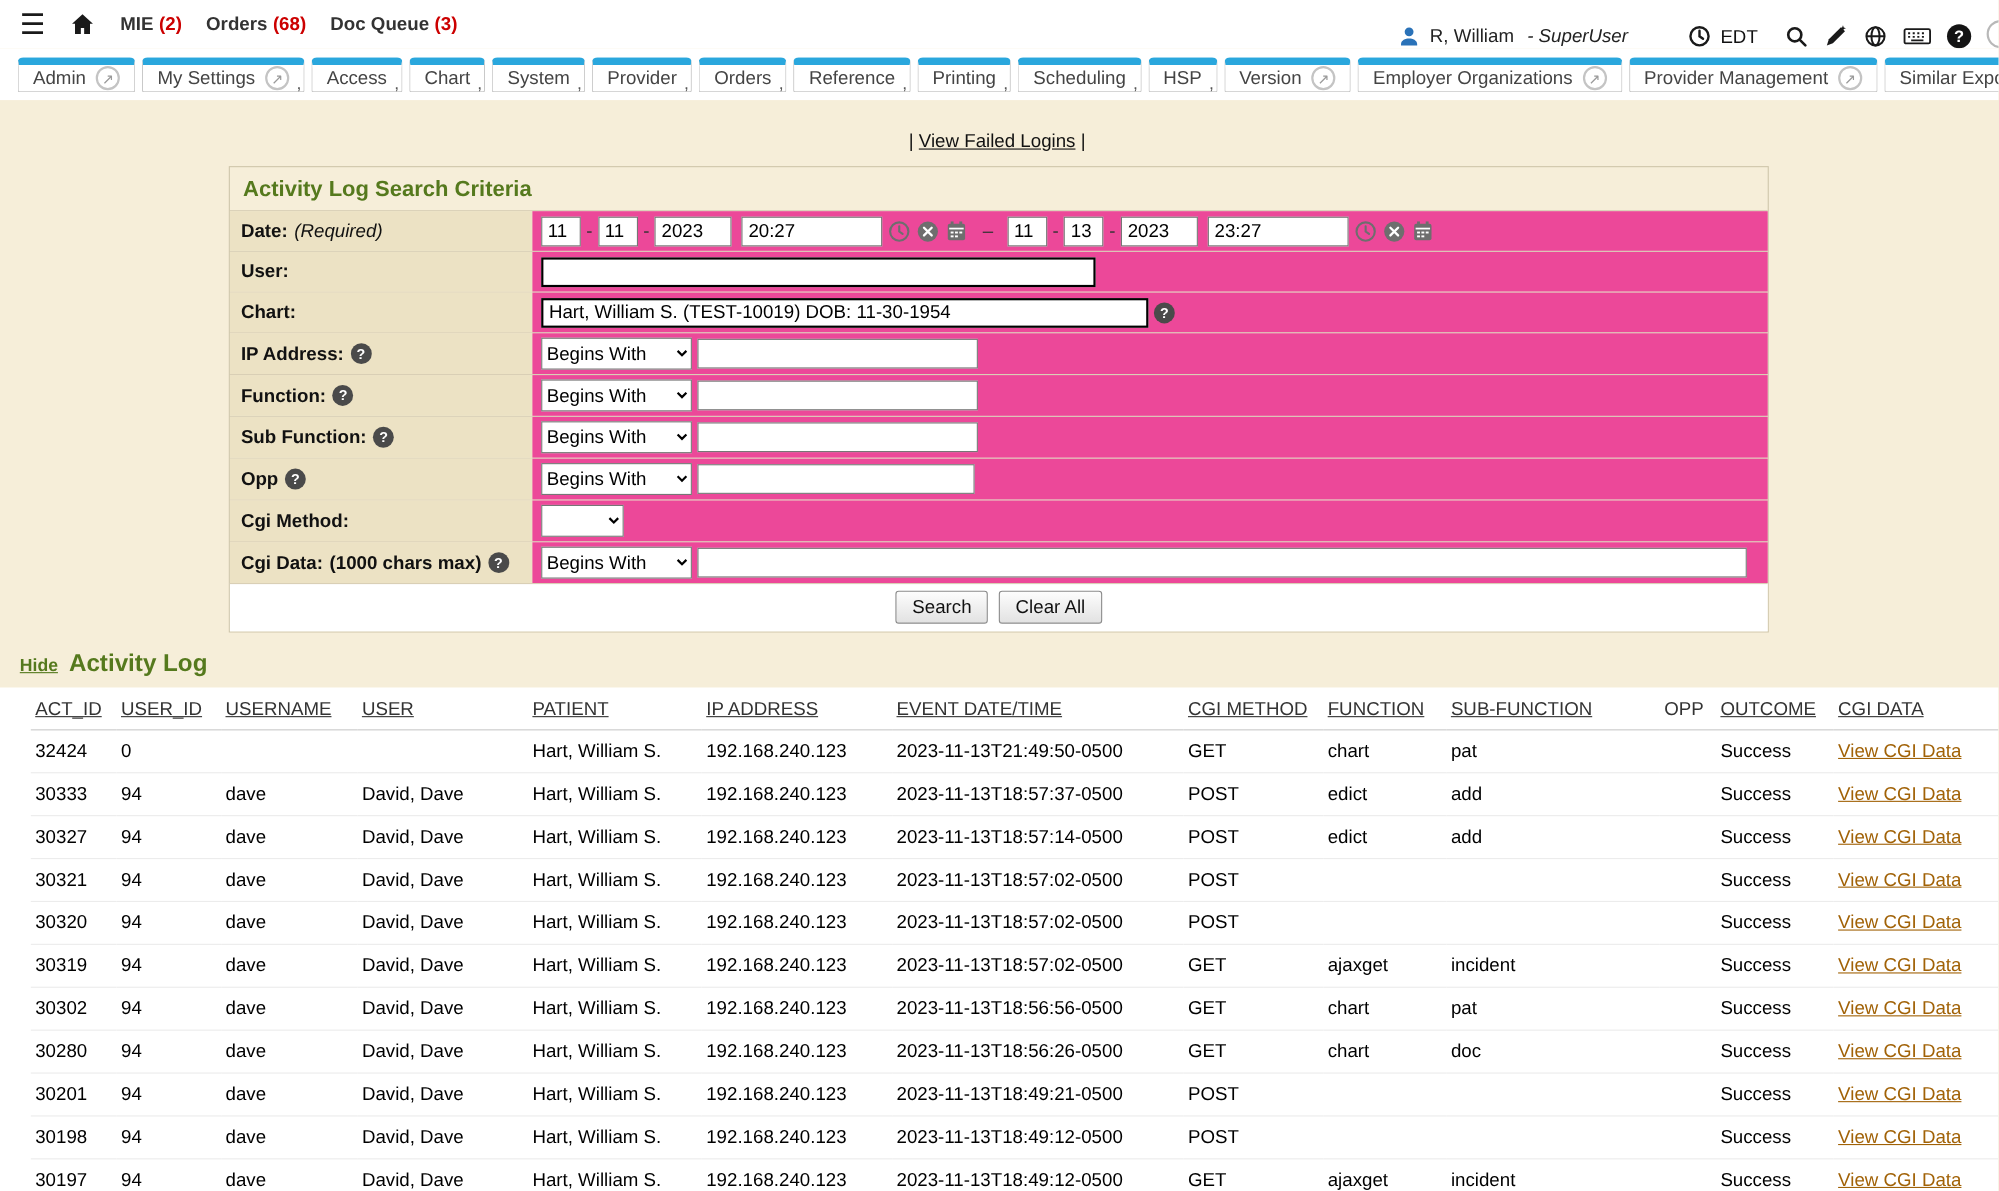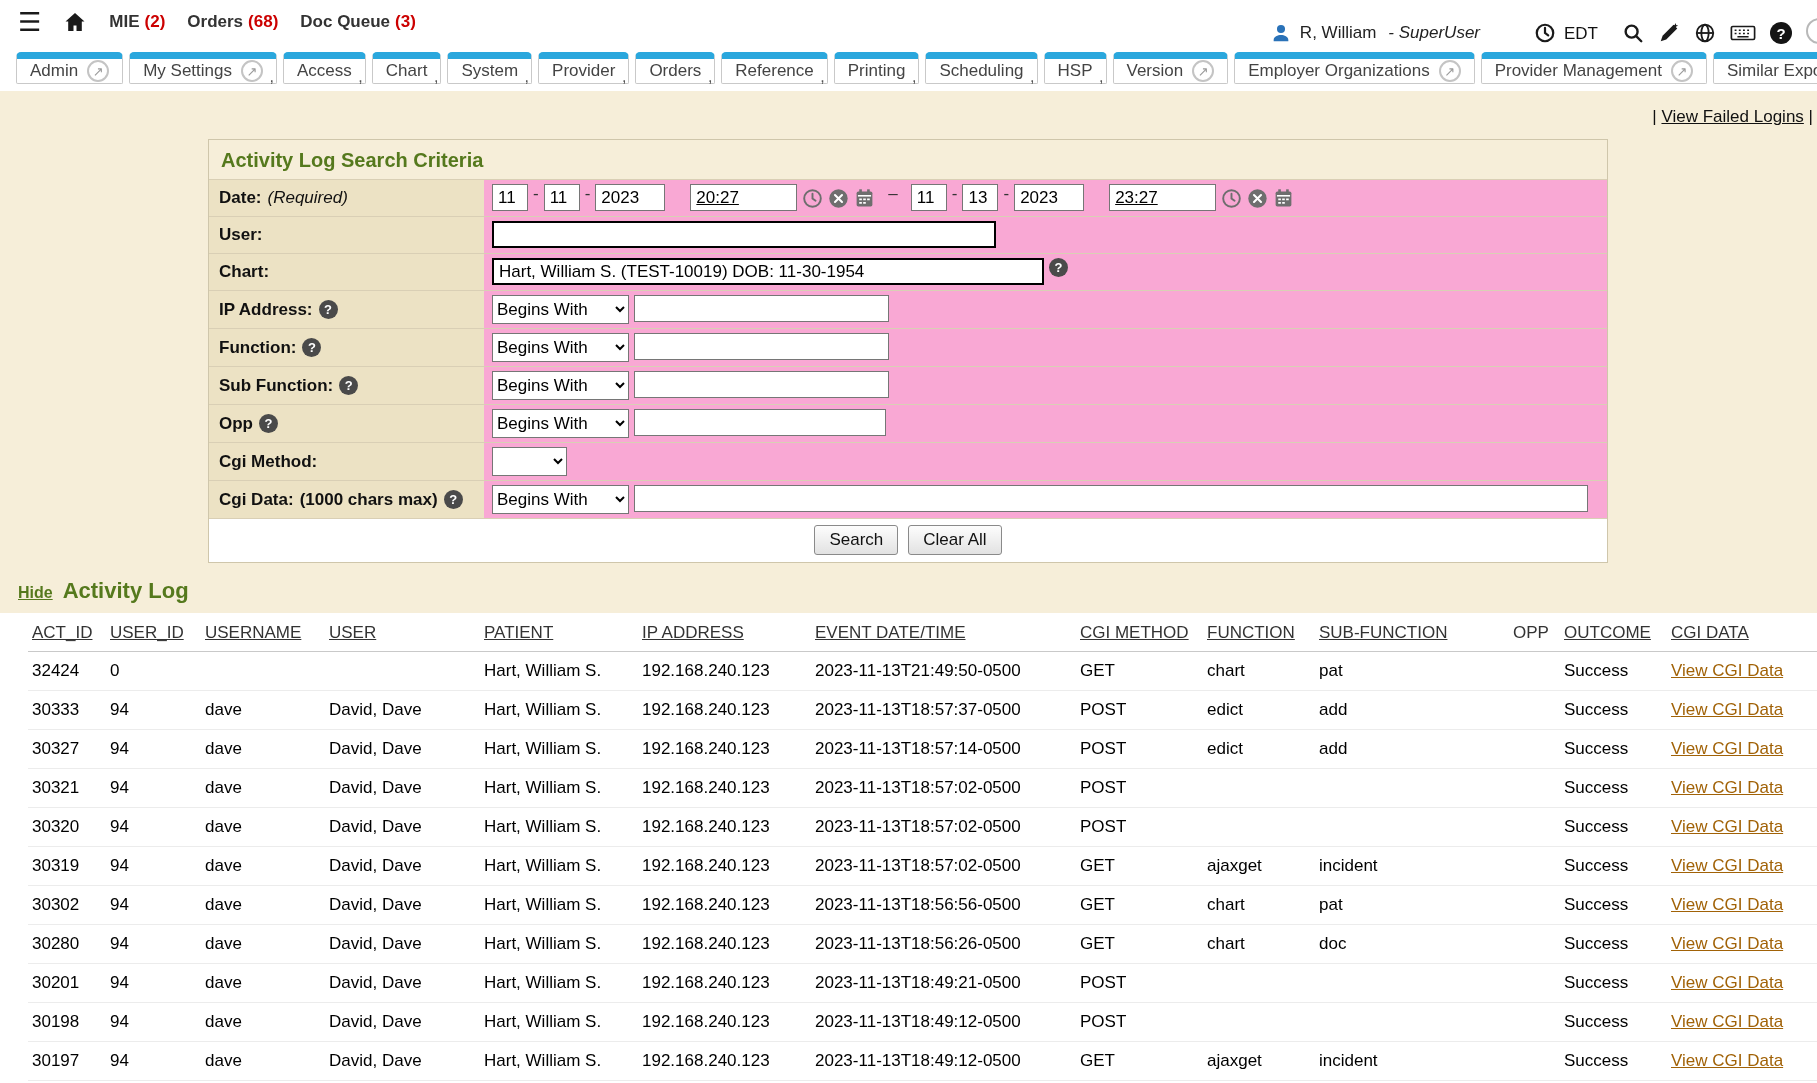--- a/index.html
+++ b/index.html
@@ -32,38 +32,38 @@
     flex:0 0 auto; overflow:hidden; white-space:nowrap; }
   .tab { flex:0 0 auto; display:flex; align-items:center; gap:9px; height:32px;
     padding:0 13px; background:#fff; border:1px solid #c9c9c9; border-top:7px solid #2aa7dd;
     border-radius:5px 5px 2px 2px; color:#444; position:relative; cursor:pointer; }
   .tab.notch::after { content:","; position:absolute; right:2px; bottom:-3px;
     color:#555; font-size:16px; }
   .ext-circle { width:22px; height:22px; border-radius:50%; border:2px solid #c4c4c4;
     color:#9a9a9a; font-size:13px; display:flex; align-items:center; justify-content:center; }
   
   .content { flex:1; display:flex; flex-direction:column; overflow:hidden; }
-  .failed-row { text-align:right; margin:16px 4px 0 0; white-space:nowrap; }
+  .failed-row { text-align:center; margin:28px 4px 0 0; white-space:nowrap; }
   .failed-row a { color:#111; text-decoration:underline; cursor:pointer; }
   .pipe { color:#111; }
   
   .form-box { width:1400px; margin:12px 0 0 208px; border:1px solid #cfc6ab; flex:0 0 auto; }
   .form-title { padding:9px 12px 7px; color:#55791d; font-size:20px; font-weight:bold; }
   .frow { display:flex; border-top:1px solid #d9cfb5; min-height:37px; align-items:stretch; }
   .flabel { width:275px; flex:0 0 275px; background:#ece2c4; padding:0 8px 0 10px;
     font-weight:bold; display:flex; align-items:center; gap:6px; white-space:nowrap; }
   .req { font-weight:normal; font-style:italic; }
-  .finput { flex:1; background:#f9a8d4; display:flex; gap:5px;
+  .finput { flex:1; background:#ec4899; display:flex; align-items:center; gap:5px;
     padding:4px 8px; }
   input[type="text"] { height:27px; border:1px solid #767676; font-family:inherit;
     font-size:17px; padding:0 5px; background:#fff; }
   input.focus { border:2px solid #000; }
   .din { width:36px; }
   .din.yr { width:70px; }
-  .din.tm { width:107px; margin-left:20px;text-decoration:underline; }
+  .din.tm { width:128px; margin-left:4px; }
   .sep { color:#333; }
   .range-sep { margin:0 8px; color:#333; }
   select { height:29px; font-size:17px; font-family:inherit; border:1px solid #767676;
     background:#fff; }
   .sel-begins { width:137px; }
   .sel-method { width:75px; }
   .in-user { width:504px; }
   .in-chart { width:552px; }
   .in-med { width:255px; }
   .in-opp { width:252px; }

